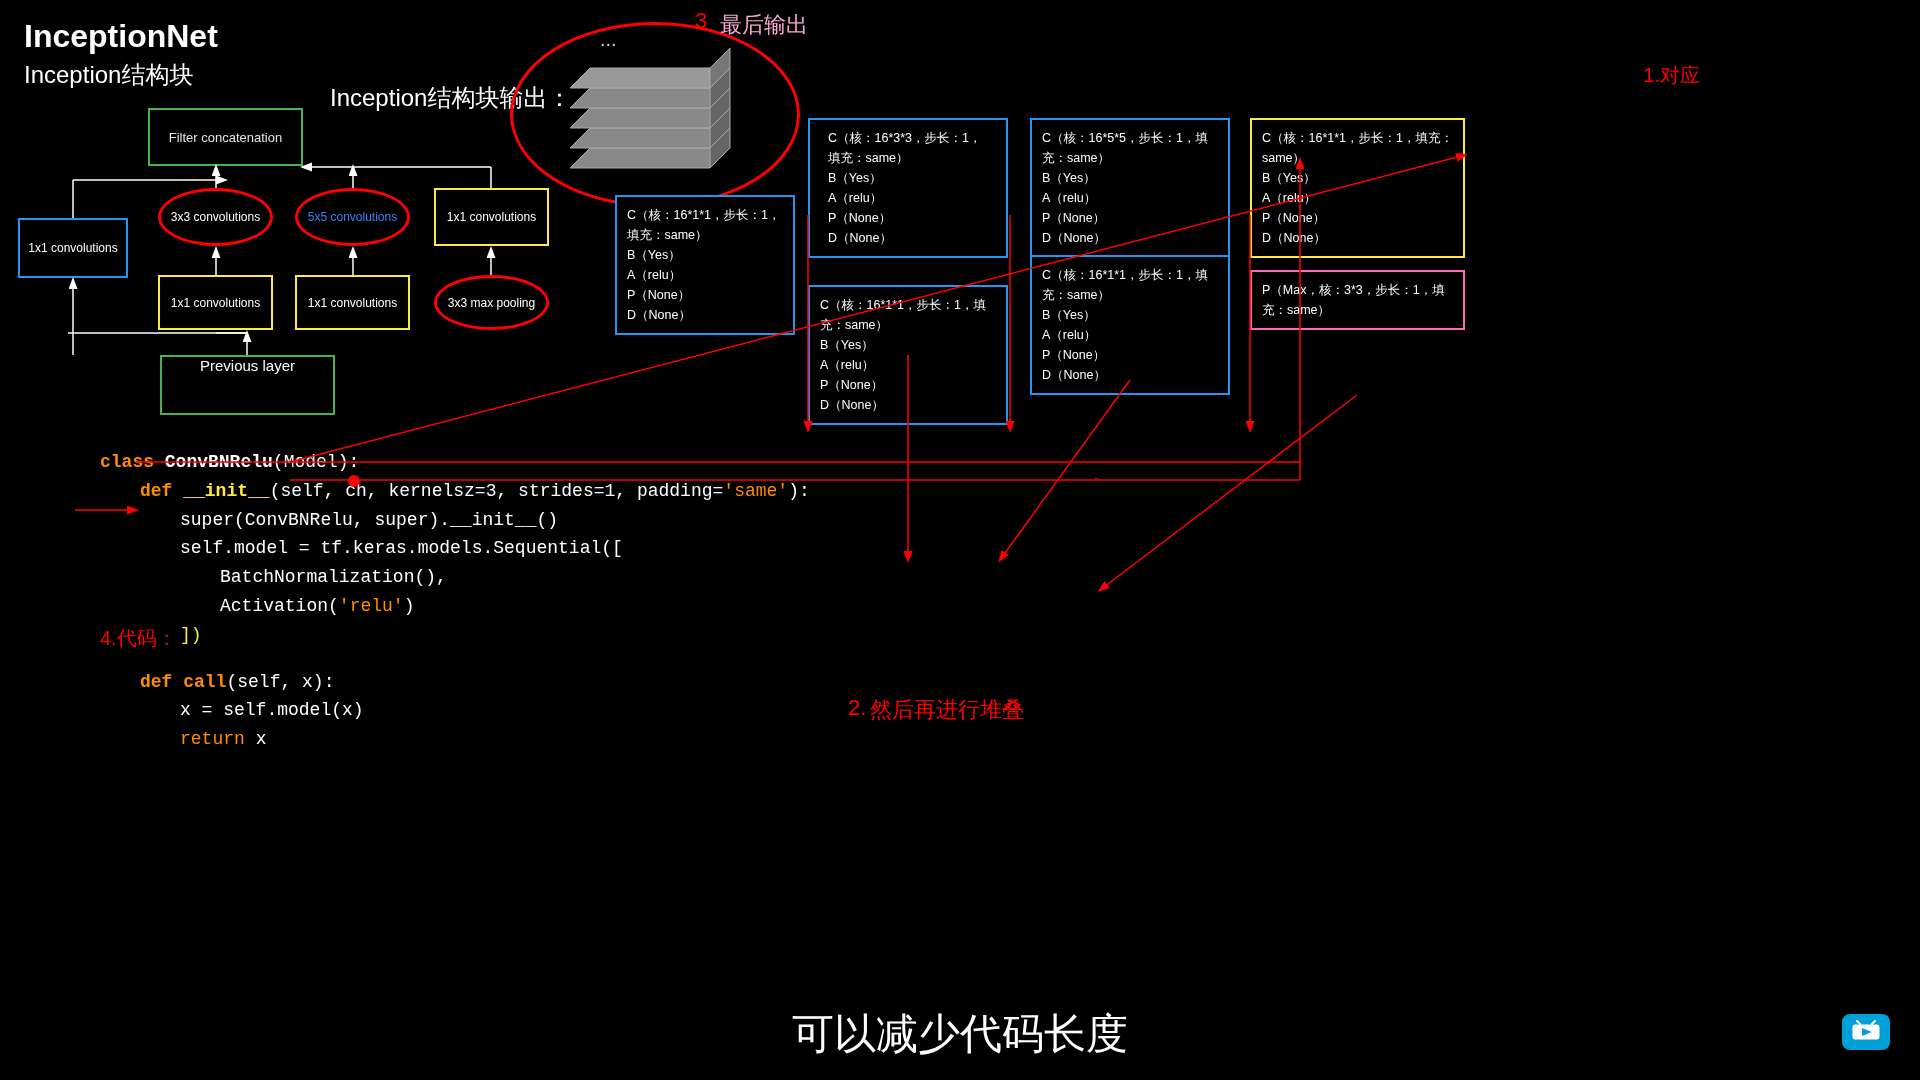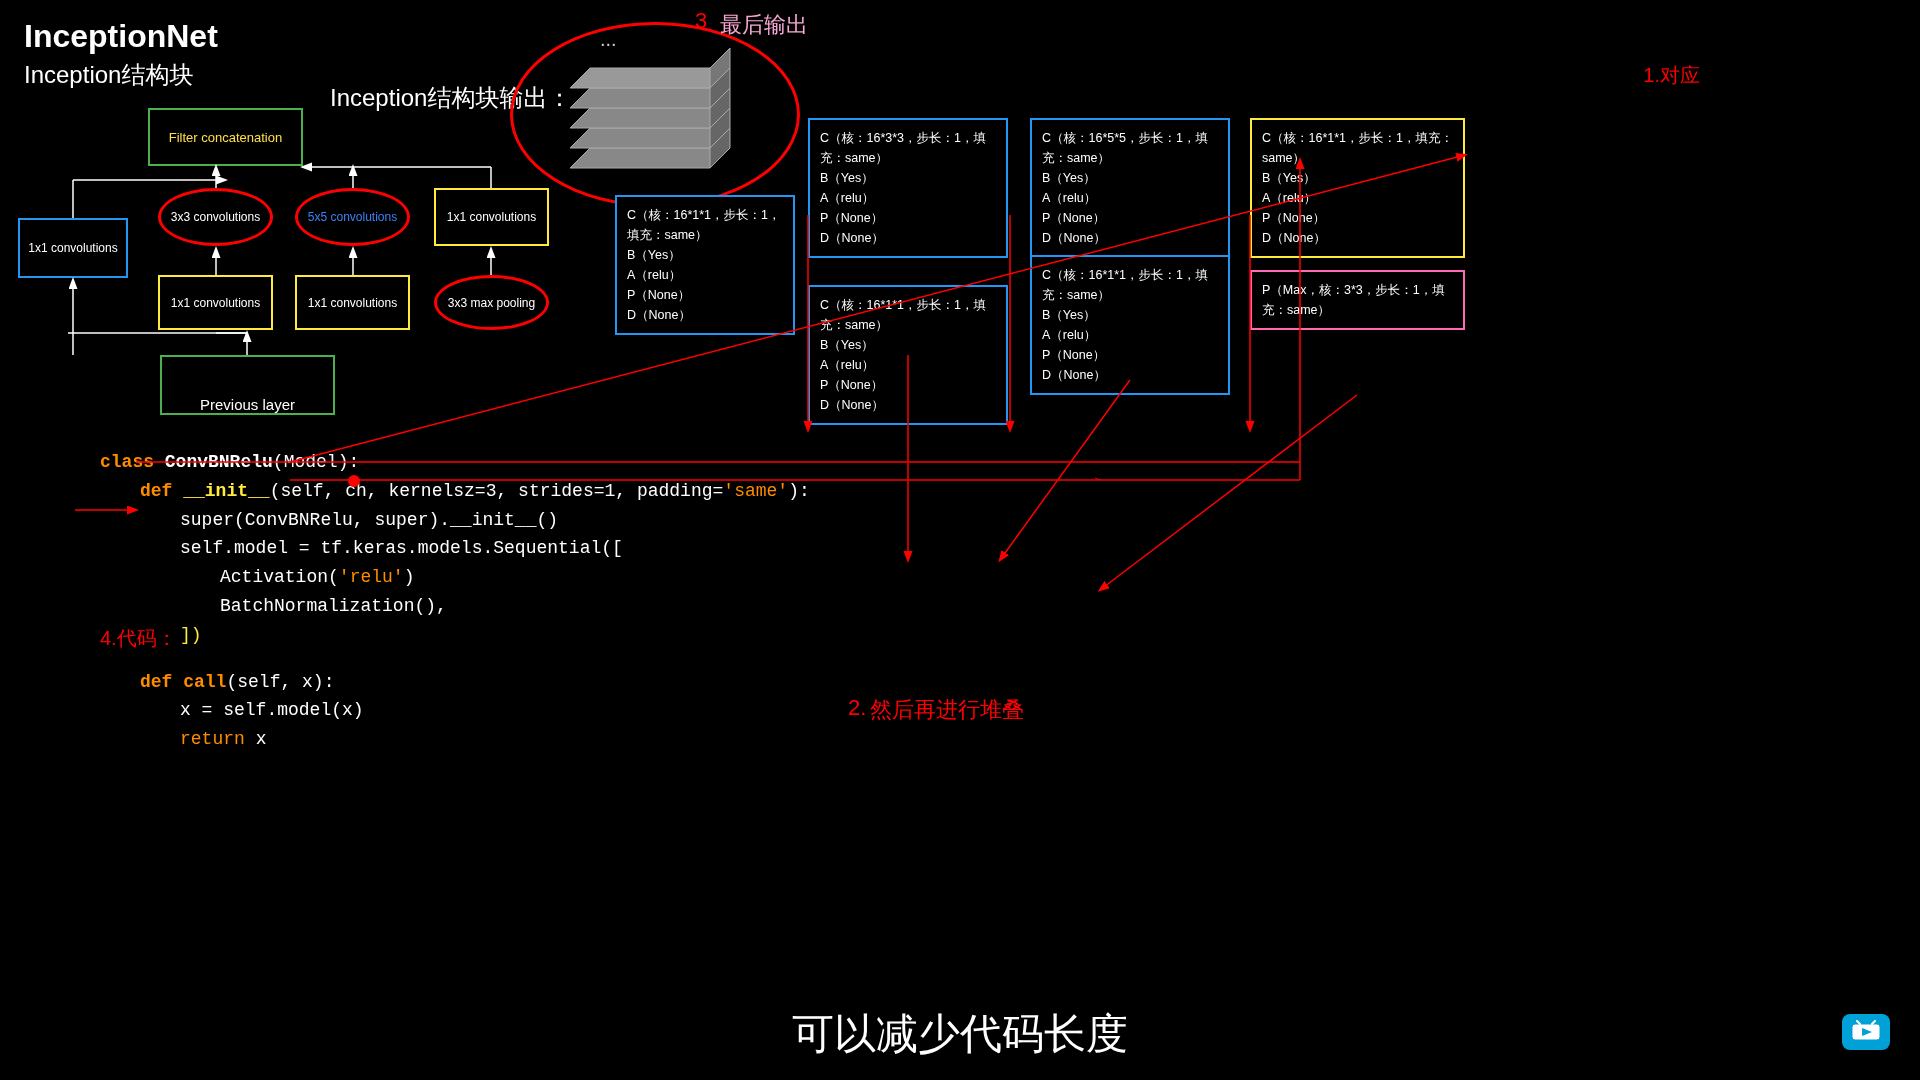--- a/index.html
+++ b/index.html
@@ -73,21 +73,21 @@
       left: 148px;
       width: 155px;
       height: 58px;
       border: 2px solid #4caf50;
       background: #000;
       display: flex;
       align-items: center;
       justify-content: center;
       text-align: center;
       font-size: 13px;
-      color: #fde047;
+      color: #e5e5e5;
     }
 
     
     .conv-1x1-left {
       position: absolute;
       top: 218px;
       left: 18px;
       width: 110px;
       height: 60px;
       border: 2px solid #2196f3;
@@ -208,21 +208,21 @@
     
     .prev-layer-box {
       position: absolute;
       top: 355px;
       left: 160px;
       width: 175px;
       height: 60px;
       border: 2px solid #4caf50;
       background: #000;
       display: flex;
-      align-items: flex-end;
+      align-items: flex-start;
       justify-content: center;
       text-align: center;
       font-size: 15px;
       color: #fff;
     }
 
     
     .label-duiying {
       position: absolute;
       top: 62px;
@@ -416,21 +416,21 @@
 </div>
 
 <div style="position:absolute;top:195px;left:615px;width:180px;border:2px solid #2196f3;padding:8px 10px;font-size:12.5px;color:#fff;background:#000;line-height:1.6;">
   C（核：16*1*1，步长：1，填充：same）<br>
   B（Yes）<br>
   A（relu）<br>
   P（None）<br>
   D（None）
 </div>
 
-<div style="position:absolute;top:118px;left:808px;width:200px;border:2px solid #2196f3;padding:8px 10px;font-size:12.5px;color:#fff;background:#000;line-height:1.6;">
+<div style="position:absolute;top:118px;left:808px;width:200px;border:2px solid #2196f3;padding:8px 18px;font-size:12.5px;color:#fff;background:#000;line-height:1.6;">
   C（核：16*3*3，步长：1，填充：same）<br>
   B（Yes）<br>
   A（relu）<br>
   P（None）<br>
   D（None）
 </div>
 
 <div style="position:absolute;top:285px;left:808px;width:200px;border:2px solid #2196f3;padding:8px 10px;font-size:12.5px;color:#fff;background:#000;line-height:1.6;">
   C（核：16*1*1，步长：1，填充：same）<br>
   B（Yes）<br>
@@ -476,24 +476,24 @@
   <div class="code-indent1">
     <span class="kw-def">def </span><span class="kw-yellow">__init__</span><span style="color:#fff">(self, ch, kernelsz=3, strides=1, padding=</span><span class="kw-string">'same'</span><span style="color:#fff">):</span>
   </div>
   <div class="code-indent2">
     <span style="color:#fff">super(ConvBNRelu, super).__init__()</span>
   </div>
   <div class="code-indent2">
     <span style="color:#fff">self.model = tf.keras.models.Sequential([</span>
   </div>
   <div class="code-indent3">
+    <span style="color:#fff">BatchNormalization(),</span>
+  </div>
+  <div class="code-indent3">
     <span style="color:#fff">Activation(</span><span class="kw-string">'relu'</span><span style="color:#fff">)</span>
-  </div>
-  <div class="code-indent3">
-    <span style="color:#fff">BatchNormalization(),</span>
   </div>
   <div class="code-indent2">
     <span style="color:#ffeb3b">])</span>
   </div>
   <div style="height:18px"></div>
   <div class="code-indent1">
     <span class="kw-def">def </span><span class="kw-call">call</span><span style="color:#fff">(self, x):</span>
   </div>
   <div class="code-indent2">
     <span style="color:#fff">x = self.model(x)</span>

